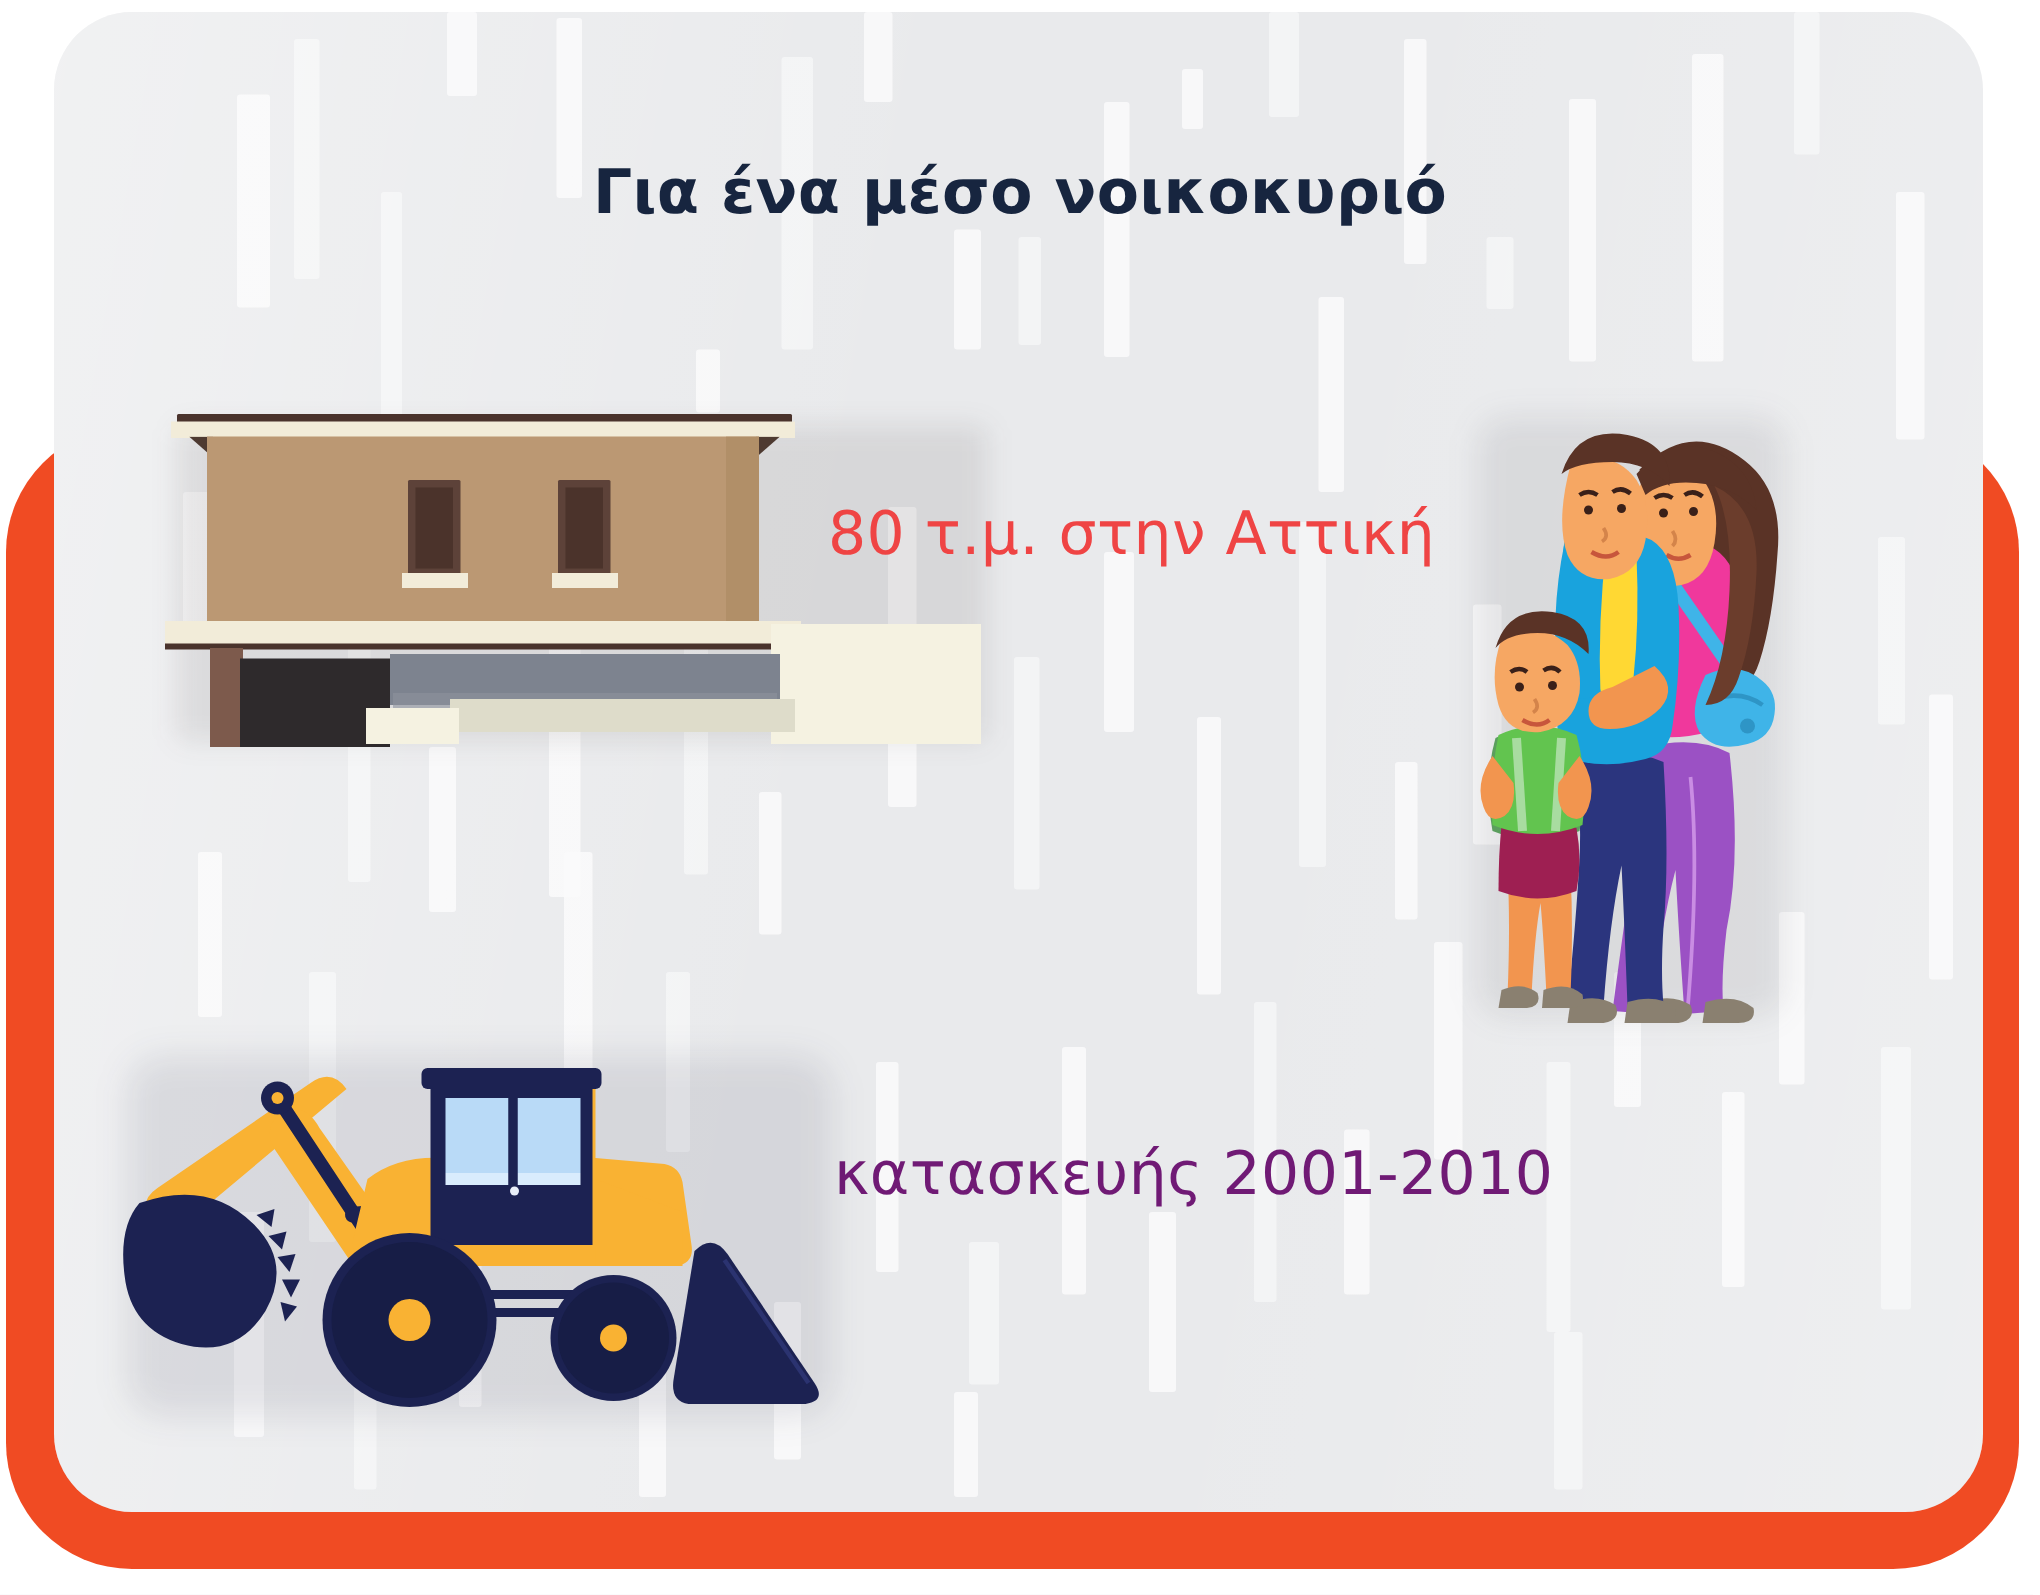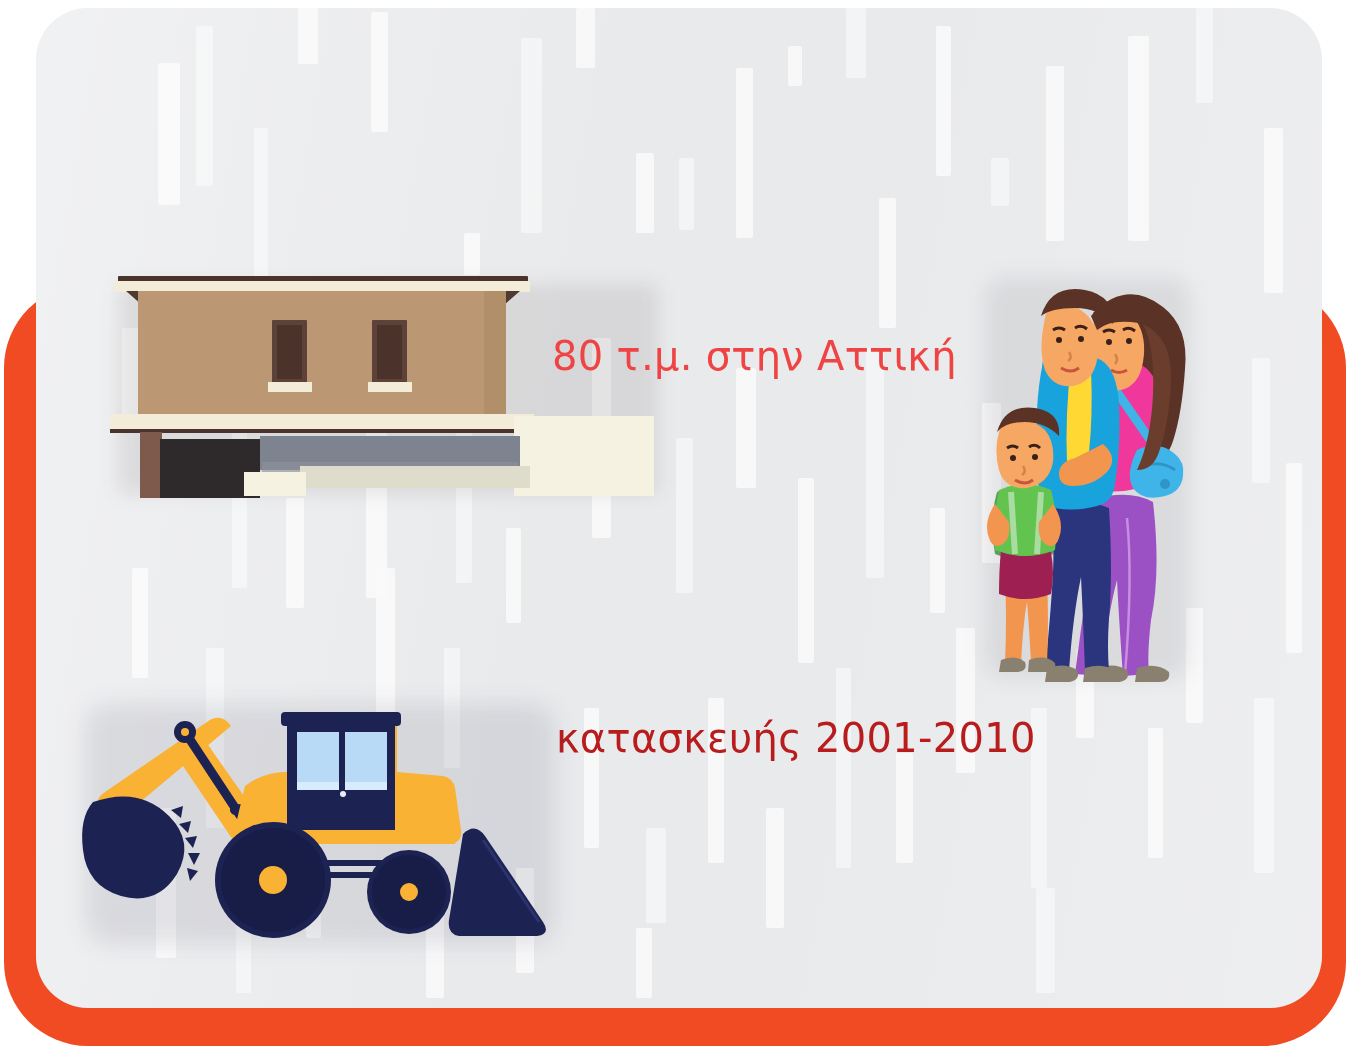--- a/index.html
+++ b/index.html
@@ -43,22 +43,22 @@
     position:absolute; left:0; top:104px; width:1360px;
     text-align:center;
     font-size:41px; font-weight:bold; letter-spacing:.2px;
     color:#17253f; white-space:nowrap;
   }
   .label-area{
     position:absolute; left:552px; top:333px;
     font-size:40px; color:#ef4444; white-space:nowrap; letter-spacing:.3px;
   }
   .label-year{
-    position:absolute; left:556px; top:715px;
-    font-size:40px; color:#b91c1c; white-space:nowrap; letter-spacing:.3px;
+    position:absolute; left:556px; top:760px;
+    font-size:40px; color:#701a75; white-space:nowrap; letter-spacing:.3px;
   }
 
   
   .house{position:absolute;left:112px;top:276px;width:560px;height:220px;}
   .house .shadowblur{position:absolute;left:6px;top:8px;width:540px;height:210px;
       background:rgba(60,50,45,.10);filter:blur(9px);border-radius:6px;}
   .h-roofline{position:absolute;left:6px;top:0px;width:410px;height:6px;background:#4a332c;border-radius:1px;}
   .h-roofband{position:absolute;left:2px;top:5px;width:416px;height:11px;background:#f2ecd9;}
   .h-eaveL{position:absolute;left:14px;top:15px;width:16px;height:14px;background:#4e3a31;
       clip-path:polygon(0 0,100% 0,100% 100%);}
@@ -183,20 +183,21 @@
     <div class="h-band-line"></div>
     <div class="h-cream-big"></div>
     <div class="h-pier"></div>
     <div class="h-garage"></div>
     <div class="h-slate"></div>
     <div class="h-slate2"></div>
     <div class="h-cream-bar"></div>
     <div class="h-cream-bar2"></div>
   </div>
 
+  <div class="title">Για ένα μέσο νοικοκυριό</div>
   <div class="label-area">80 τ.μ. στην Αττική</div>
   <div class="label-year">κατασκευής 2001-2010</div>
 
   <div class="family fam">
     <div class="fam-shadow"></div>
     <svg width="220" height="420" viewBox="0 0 220 420">
 
       <path d="M108 45 q34 -34 70 -6 q26 20 22 62 q-3 44 -12 72 q-7 22 -26 24 q-16 2 -22 -12 q-10 -26 -12 -62 z" fill="#5a3326"></path>
 
       <path d="M112 230 q34 -8 56 4 q8 70 -2 118 q-4 34 -2 54 l-26 2 q-4 -56 -6 -96 q-10 38 -16 96 l-26 -2 q8 -60 14 -102 q4 -42 8 -74 z" fill="#9b51c4"></path>

